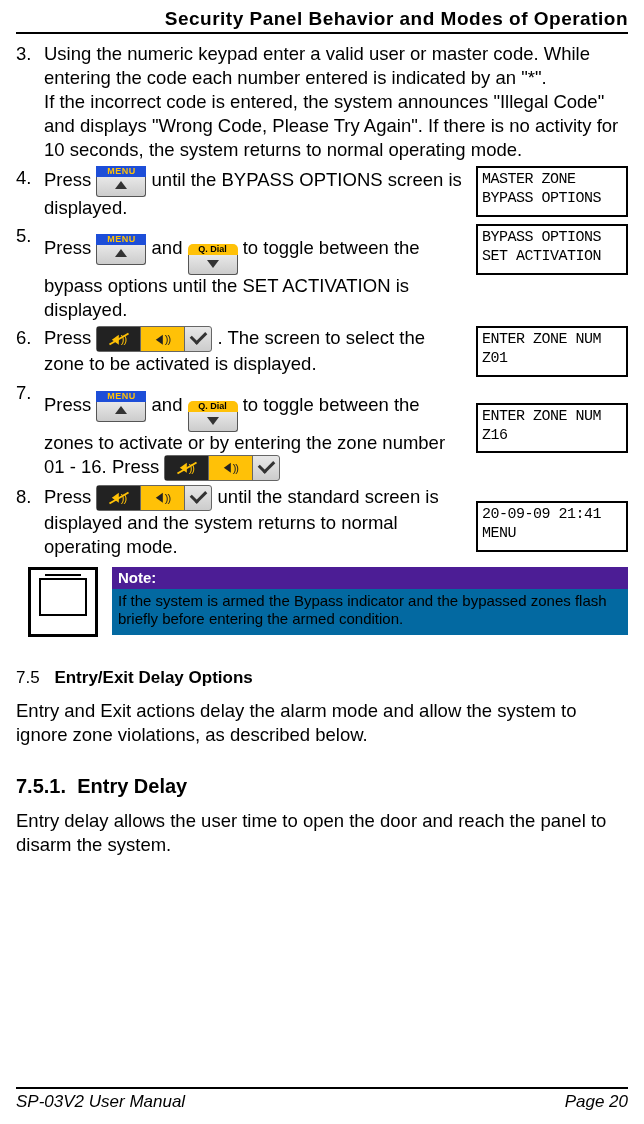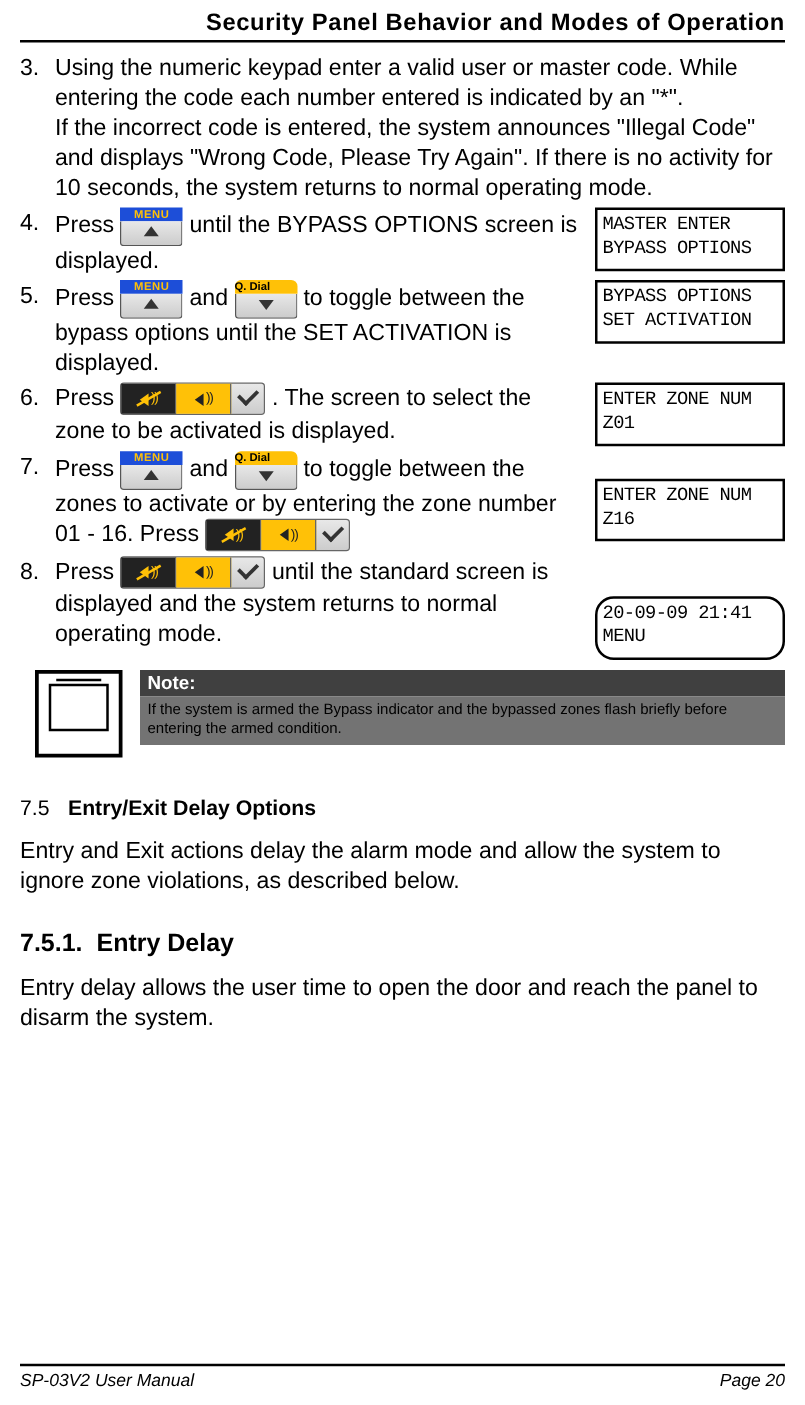--- a/index.html
+++ b/index.html
@@ -104,21 +104,22 @@
     position: absolute;
     top: 4px; left: 50%;
     transform: translateX(-50%);
   }
   .btn-qdial {
     display: inline-block;
     vertical-align: middle;
     width: 50px;
     height: 30px;
     position: relative;
-    text-align: left;
+    text-align: center;
+    margin-top: 20px;
   }
   .btn-qdial .qdial-label {
     display: block;
     background: #ffc107;
     color: #000;
     font-size: 9px;
     font-weight: bold;
     line-height: 11px;
     height: 11px;
     border-radius: 5px 5px 0 0;
@@ -224,29 +225,29 @@
   .note-icon .pad::before {
     content: "";
     position: absolute;
     top: -6px; left: 4px; right: 4px; height: 4px;
     border-top: 2px solid #000;
   }
   .note-content {
     flex: 1;
   }
   .note-label {
-    background: #404040;
+    background: #4c1d95;
     color: #fff;
     font-weight: bold;
     font-size: 15px;
     padding: 1px 6px;
   }
   .note-text {
-    background: #737373;
-    font-size: 12px;
+    background: #0369a1;
+    font-size: 15px;
     padding: 3px 6px 6px 6px;
     line-height: 1.25;
   }
   h2.section {
     font-size: 17px;
     font-weight: bold;
     margin: 30px 0 10px 0;
   }
   h2.section .secnum {
     font-weight: normal;
@@ -268,21 +269,21 @@
     left: 16px; right: 16px;
   }
   .footer-rule {
     border-top: 2px solid #000;
     margin-bottom: 3px;
   }
   .footer-row {
     display: flex;
     justify-content: space-between;
     font-style: italic;
-    font-size: 14px;
+    font-size: 17px;
   }
   .waves-simple {
     font-size: 11px;
     color: #ffc107;
     vertical-align: middle;
     margin-left: 2px;
     letter-spacing: -1px;
   }
   .waves-simple.dark { color: #222; }
 </style>
@@ -312,21 +313,21 @@
             <span>Press </span>
             <span class="btn-menu">
               <span class="menu-label">MENU</span>
               <span class="btn-body">
                   <span class="arrow-up"></span>
                 </span>
             </span>
             <span> until the BYPASS OPTIONS screen is displayed.</span>
           </div>
           <div class="screen-box">
-            <div>MASTER ENTER</div>
+            <div>MASTER ZONE</div>
             <div>BYPASS OPTIONS</div>
           </div>
         </div>
       </li>
 
       <li>
         <div class="step-num">5.</div>
         <div class="step-body with-screen">
           <div class="step-text">
             <span>Press </span>
@@ -408,21 +409,21 @@
         <div class="step-body with-screen">
           <div class="step-text">
             <span>Press </span>
             <span class="btn-sound">
               <span class="seg dark"><span class="spk spk-dark"><span class="spk-icon"></span><span class="waves-simple">))</span></span><span class="slash"></span></span>
               <span class="seg yellow"><span class="spk spk-yellow"><span class="spk-icon"></span><span class="waves-simple dark">))</span></span></span>
               <span class="seg check"><span class="checkmark"></span></span>
             </span>
             <span> until the standard screen is displayed and the system returns to normal operating mode.</span>
           </div>
-          <div class="screen-box" style="margin-top:32px;border-radius:15px;">
+          <div class="screen-box" style="margin-top:16px;">
             <div>20-09-09  21:41</div>
             <div>MENU</div>
           </div>
         </div>
       </li>
 
     </ol>
 
     <div class="note-box">
       <div class="note-icon">

